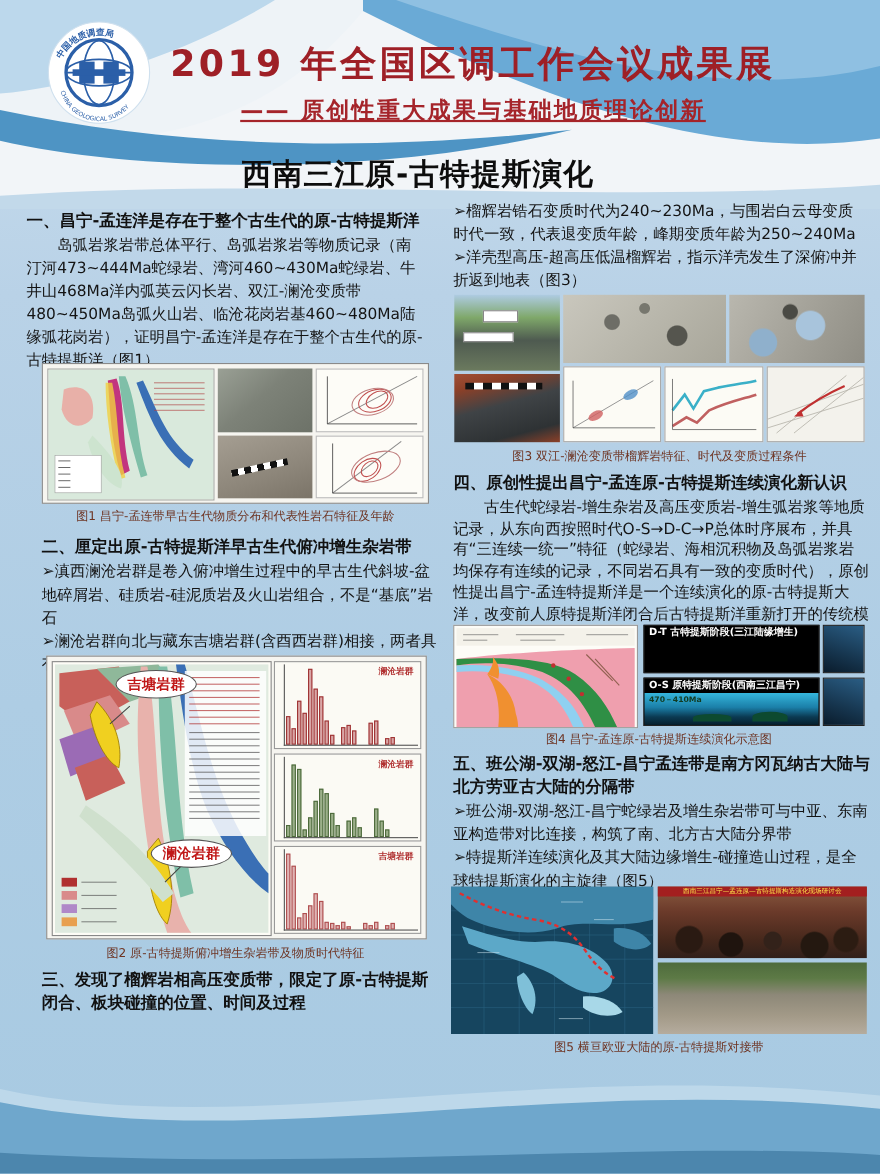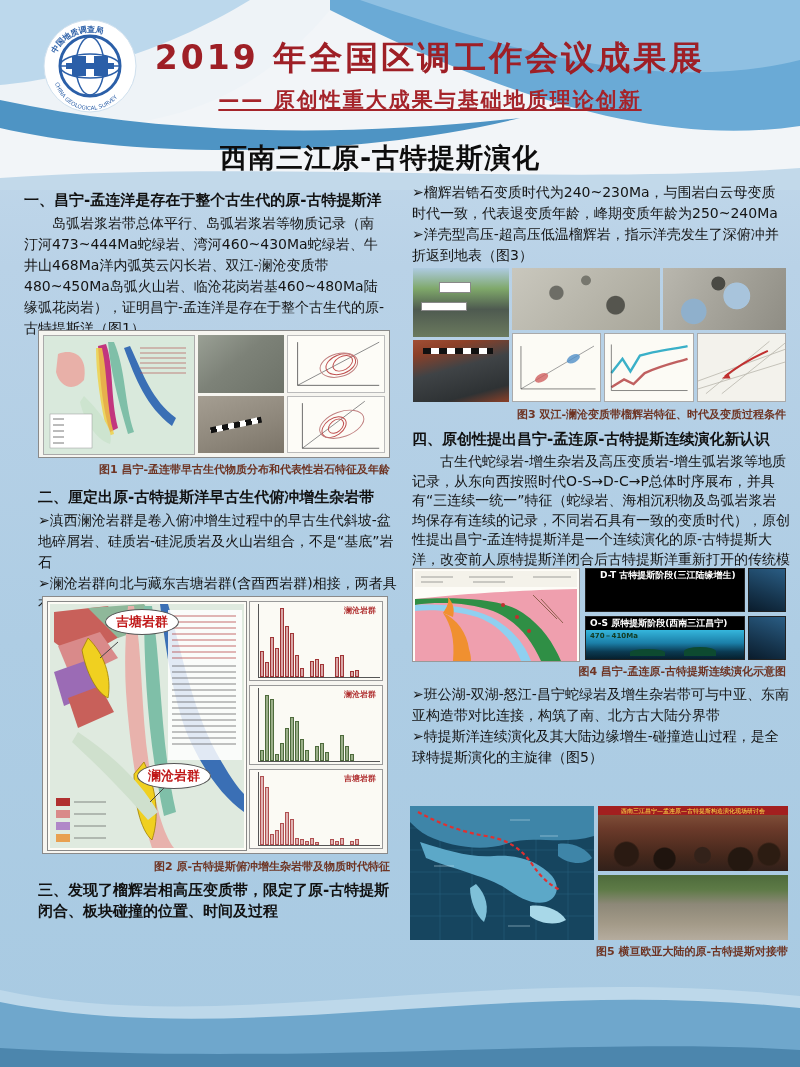--- a/index.html
+++ b/index.html
@@ -13,21 +13,21 @@
     color:#9e1f26;letter-spacing:3px;white-space:nowrap;}
   .sub-title{left:140px;top:86px;width:580px;text-align:center;font-size:21px;font-weight:bold;
     color:#a5242a;letter-spacing:2px;white-space:nowrap;text-decoration:underline;}
   .poster-title{left:0;top:140px;width:760px;text-align:center;font-size:27px;font-weight:bold;
     color:#0d0d0d;letter-spacing:1px;}
   
   .sec{line-height:21px;font-size:14px;}
   .sec h3{margin:0 0 2px 0;font-size:15px;line-height:21px;font-weight:bold;color:#111;}
   .sec p{margin:0;letter-spacing:0px;}
   .indent{text-indent:2em;}
-  .cap{text-align:right;font-size:11px;font-weight:bold;color:#6e3423;}
+  .cap{text-align:center;font-size:11px;font-weight:normal;color:#6e3423;}
   
   .panel{background:#f6f5f0;border:1px solid #8a8a8a;box-sizing:border-box;}
   .photo{box-sizing:border-box;}
   .hist{position:relative;background:#fbfaf4;border:1px solid #999;display:flex;align-items:flex-end;
     padding:2px 2px 3px 10px;box-sizing:border-box;}
   .hist .hlabel{position:absolute;top:3px;right:6px;font-size:8px;font-weight:bold;color:#b03030;}
   .hist .axis{position:absolute;left:8px;top:2px;bottom:2px;width:1px;background:#555;}
   .hist .base{position:absolute;left:8px;right:2px;bottom:2px;height:1px;background:#555;}
   .callout{position:absolute;background:#fff;border:1.5px solid #555;border-radius:50%;
     padding:3px 10px;font-size:13px;font-weight:bold;color:#c01818;white-space:nowrap;}
@@ -360,40 +360,41 @@
           <circle cx="116" cy="62" r="2"></circle>
       </g>
       <g stroke="#906050" stroke-width="1">
           <line x1="128" y1="30" x2="150" y2="54"></line>
           <line x1="120" y1="26" x2="144" y2="50"></line>
         </g>
     </svg>
     <div style="flex:1;display:flex;flex-direction:column;gap:4px">
       <div style="flex:1;display:flex;gap:3px">
         <div style="flex:1;border:1px solid #222;background:#000;display:flex;flex-direction:column">
-          <div style="color:#fff;font-size:9px;font-weight:bold;line-height:13px;padding-left:14px;white-space:nowrap;overflow:hidden">D-T 古特提斯阶段(三江陆缘增生)</div>
+          <div style="color:#fff;font-size:9px;font-weight:bold;line-height:13px;padding-left:4px;white-space:nowrap;overflow:hidden">D-T 古特提斯阶段(三江陆缘增生)</div>
         </div>
         <div style="width:36px;background:linear-gradient(200deg,#2a5d84 0%,#16354e 60%,#0a1c2c 100%);border:1px solid #222"></div>
       </div>
       <div style="flex:1;display:flex;gap:3px">
         <div style="flex:1;border:1px solid #222;background:#000;display:flex;flex-direction:column">
           <div style="color:#fff;font-size:9px;font-weight:bold;line-height:13px;padding-left:4px;white-space:nowrap;overflow:hidden">O-S 原特提斯阶段(西南三江昌宁)</div>
           <div style="flex:1;position:relative;background:linear-gradient(180deg,#35b6dc 0%,#1b7fa8 45%,#0b3a52 75%,#06202e 100%)">
             <span style="position:absolute;left:4px;top:1px;font-size:7px;color:#123a20;font-weight:bold">470－410Ma</span>
             <div style="position:absolute;left:28%;bottom:3px;width:22%;height:7px;background:#0d4a30;border-radius:50% 50% 0 0"></div>
             <div style="position:absolute;left:62%;bottom:3px;width:20%;height:9px;background:#0d4a30;border-radius:50% 50% 0 0"></div>
           </div>
         </div>
         <div style="width:36px;background:linear-gradient(200deg,#2a5d84 0%,#16354e 60%,#0a1c2c 100%);border:1px solid #222"></div>
       </div>
     </div>
   </div>
   <div class="abs cap" style="left:412px;top:664px;width:374px">图4 昌宁-孟连原-古特提斯连续演化示意图</div>
 
   <div class="abs sec" style="left:412px;top:684px;width:380px">
+    <h3>五、班公湖-双湖-怒江-昌宁孟连带是南方冈瓦纳古大陆与北方劳亚古大陆的分隔带</h3>
     <p>➢班公湖-双湖-怒江-昌宁蛇绿岩及增生杂岩带可与中亚、东南亚构造带对比连接，构筑了南、北方古大陆分界带</p>
     <p>➢特提斯洋连续演化及其大陆边缘增生-碰撞造山过程，是全球特提斯演化的主旋律（图5）</p>
   </div>
 
   <div class="abs" style="left:410px;top:806px;width:378px;height:134px;display:flex;gap:4px">
     <svg style="width:184px;height:134px" viewBox="0 0 184 134">
       <rect x="0" y="0" width="184" height="134" fill="#16455f"></rect>
       <g stroke="#2a6382" stroke-width="0.5">
         <line x1="0" y1="22" x2="184" y2="22"></line>
           <line x1="0" y1="44" x2="184" y2="44"></line>

